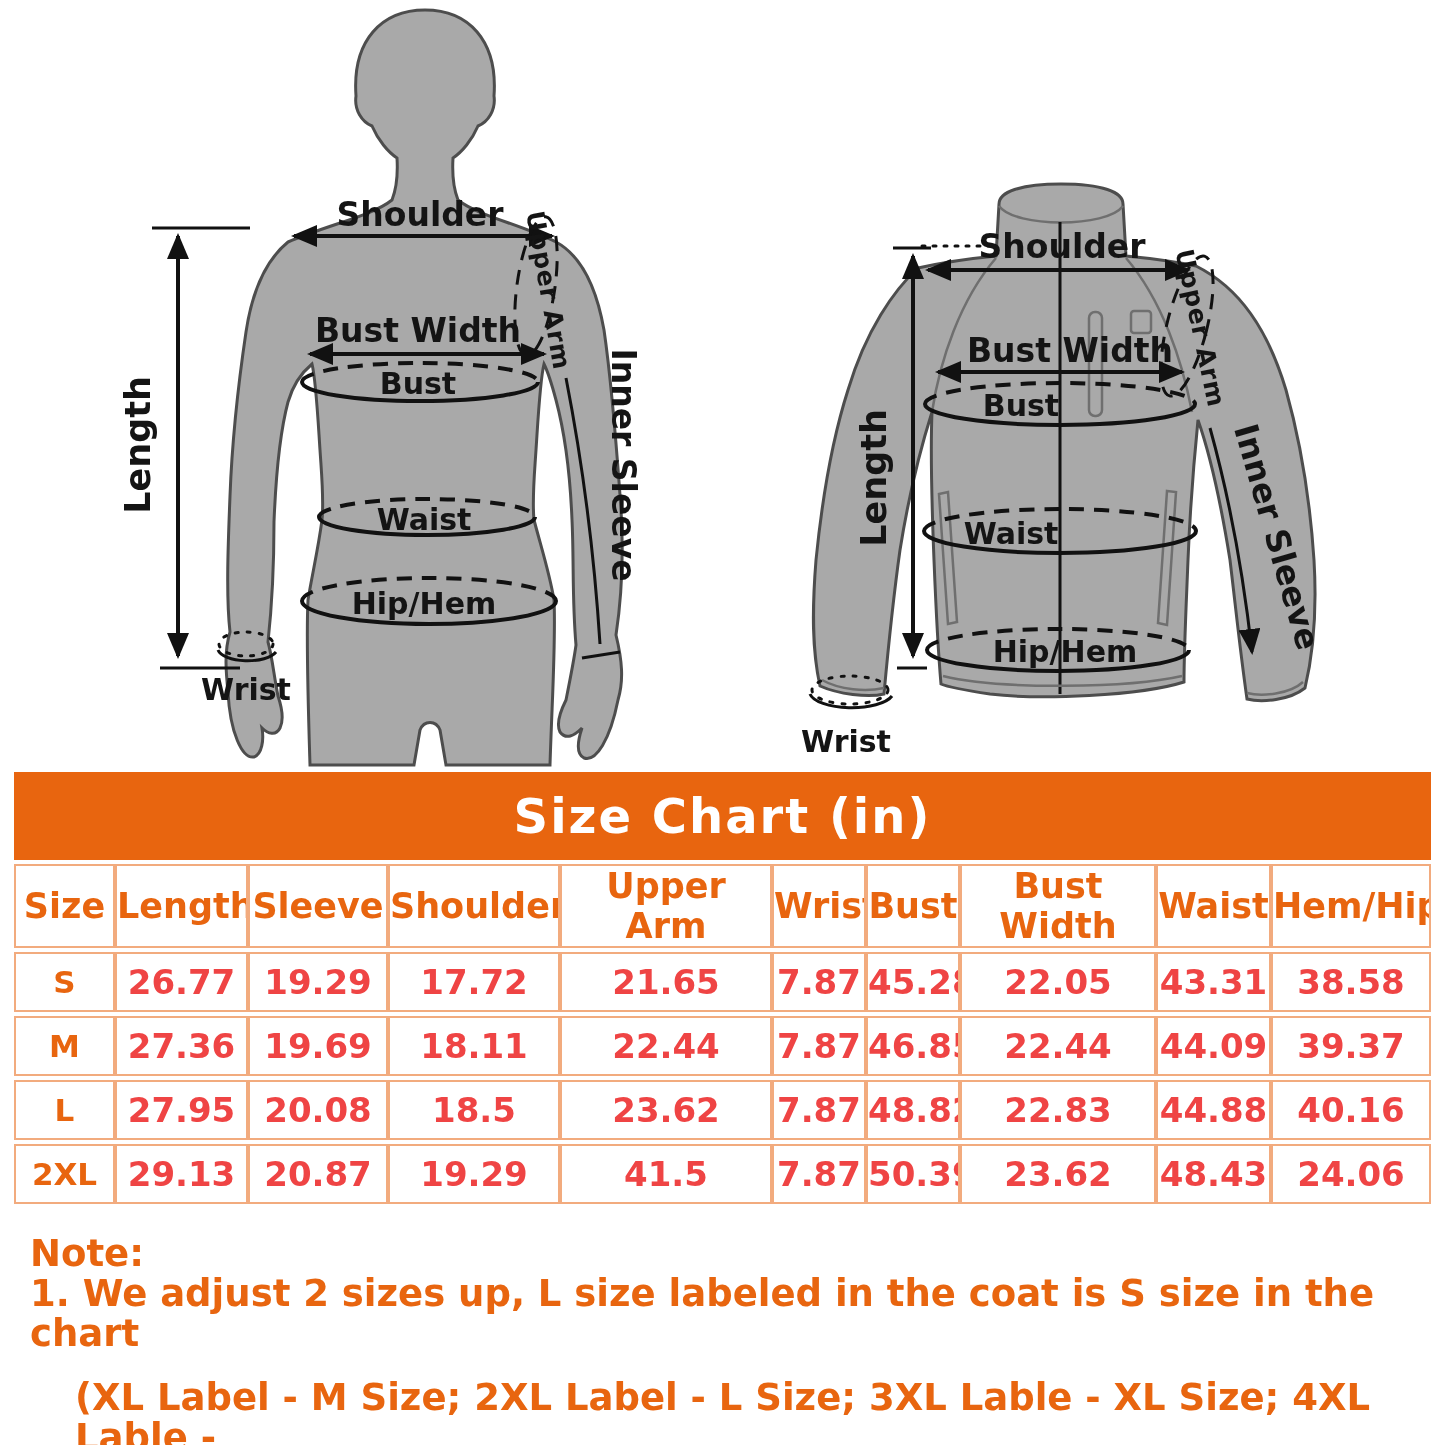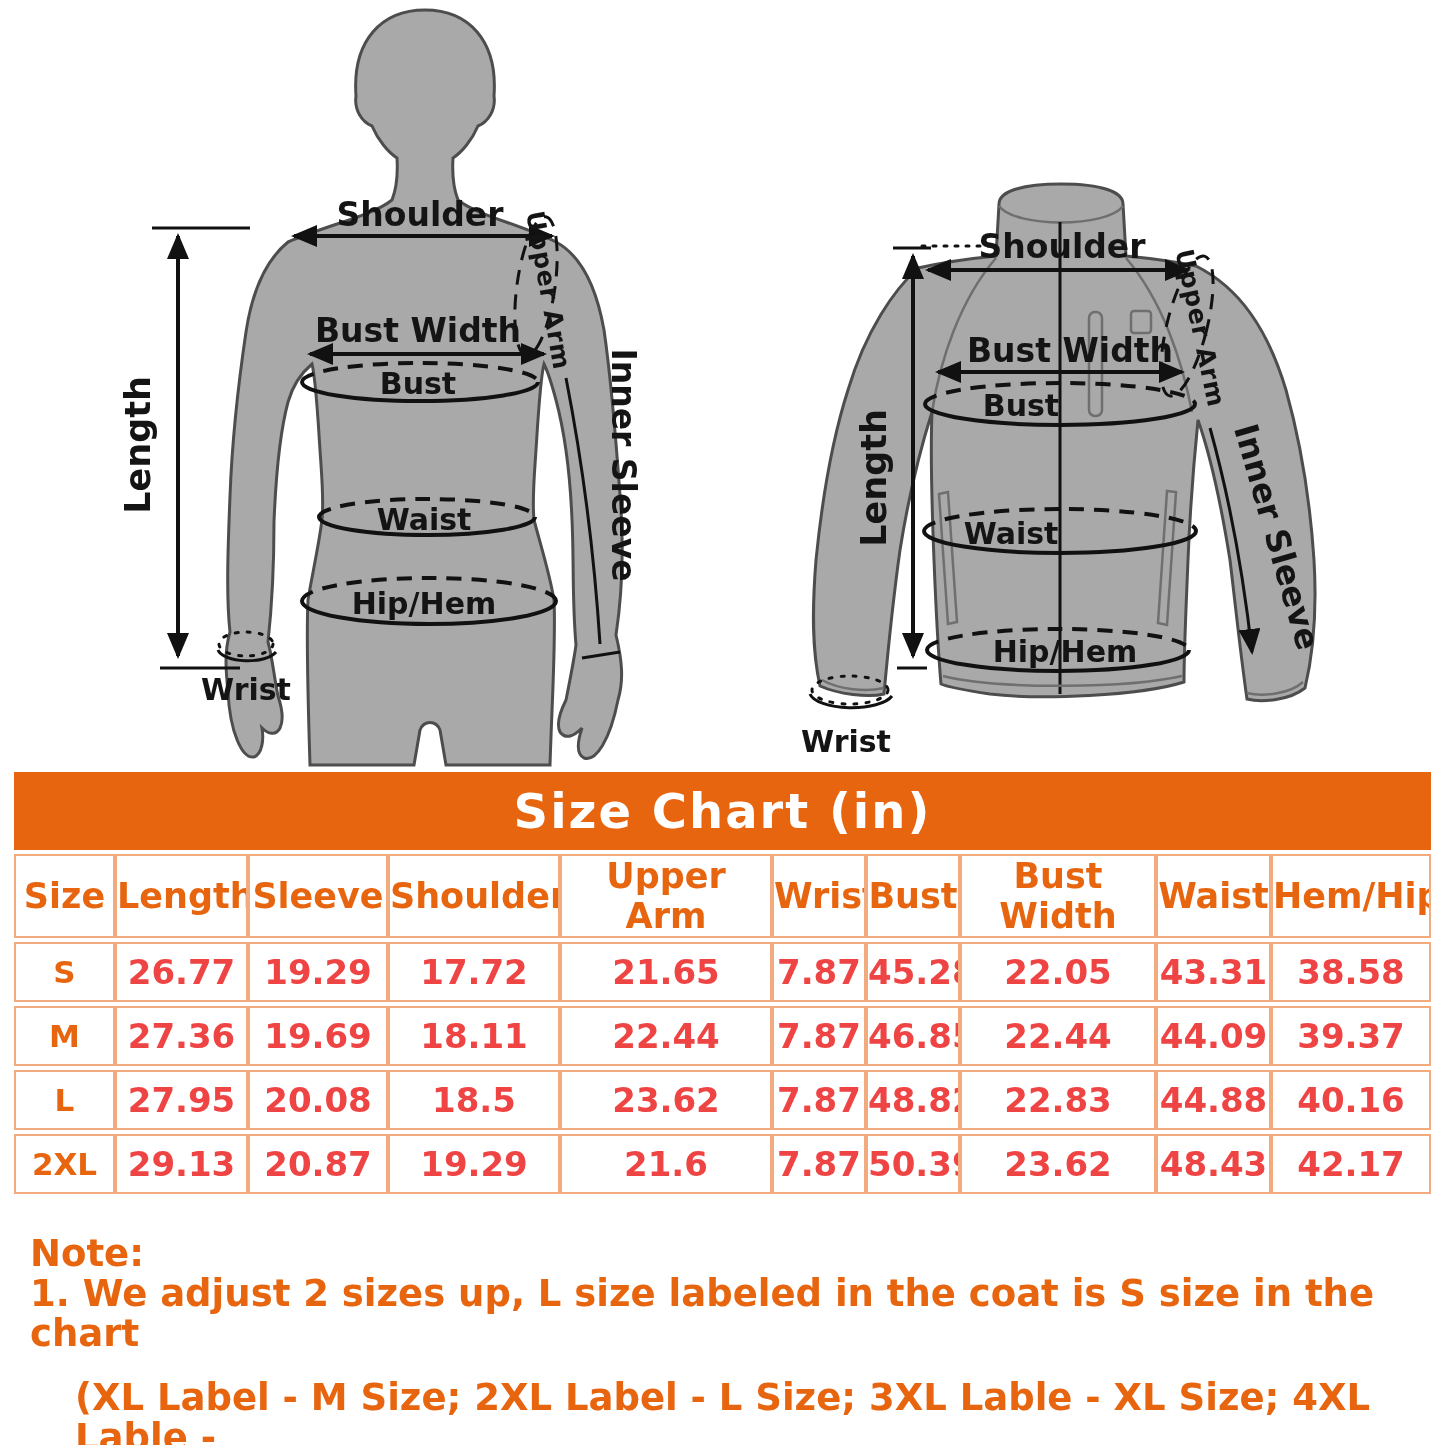--- a/index.html
+++ b/index.html
@@ -16,21 +16,21 @@
   .silhouette { fill:#a9a9a9; stroke:#4d4d4d; stroke-width:3; }
   .seam { fill:none; stroke:#6f6f6f; stroke-width:2.5; }
   .meas { fill:none; stroke:#111111; stroke-width:4; }
   .meas-thin { fill:none; stroke:#111111; stroke-width:3; }
   .dash { stroke-dasharray:15 10; }
   .dots { stroke-dasharray:3 8; stroke-linecap:round; }
   .microdots { stroke-dasharray:3 9; stroke-linecap:round; }
 
   
   .chart-block { position:absolute; left:14px; top:772px; width:1417px; }
-  .title-bar { height:78px; background:#e8650f; color:#ffffff; display:flex;
+  .title-bar { height:88px; background:#e8650f; color:#ffffff; display:flex;
                align-items:center; justify-content:center; font-size:48px;
                font-weight:bold; letter-spacing:2px; }
   table.size-table { width:100%; table-layout:fixed; border-collapse:separate;
                      border-spacing:0 4px; }
   table.size-table td, table.size-table th { border:2px solid #f2ab7e; background:#fff;
                      text-align:center; vertical-align:middle; padding:0; overflow:hidden;margin-left:36px; }
   th.col-head { color:#e8650f; font-size:35px; font-weight:bold; height:58px; }
   td.val { color:#ef4444; font-size:34px; font-weight:bold; height:56px; }
   td.size-val { color:#e8650f; font-size:31px; font-weight:bold; height:56px; }
 
@@ -277,26 +277,26 @@
         <td class="val">48.82</td>
         <td class="val">22.83</td>
         <td class="val">44.88</td>
         <td class="val">40.16</td>
       </tr>
       <tr>
         <td class="size-val">2XL</td>
         <td class="val">29.13</td>
         <td class="val">20.87</td>
         <td class="val">19.29</td>
-        <td class="val">21.6</td>
+        <td class="val">41.5</td>
         <td class="val">7.87</td>
         <td class="val">50.39</td>
         <td class="val">23.62</td>
         <td class="val">48.43</td>
-        <td class="val">42.17</td>
+        <td class="val">24.06</td>
       </tr>
     </tbody>
       </table>
   </div>
 
   <div class="note">
     <div>Note:</div>
     <div>1. We adjust 2 sizes up, L size labeled in the coat is S size in the chart</div>
     <div class="indent">(XL Label - M Size; 2XL Label - L Size; 3XL Lable - XL Size; 4XL Lable -</div>
     <div class="indent">2XL Size). Please be informed.</div>

